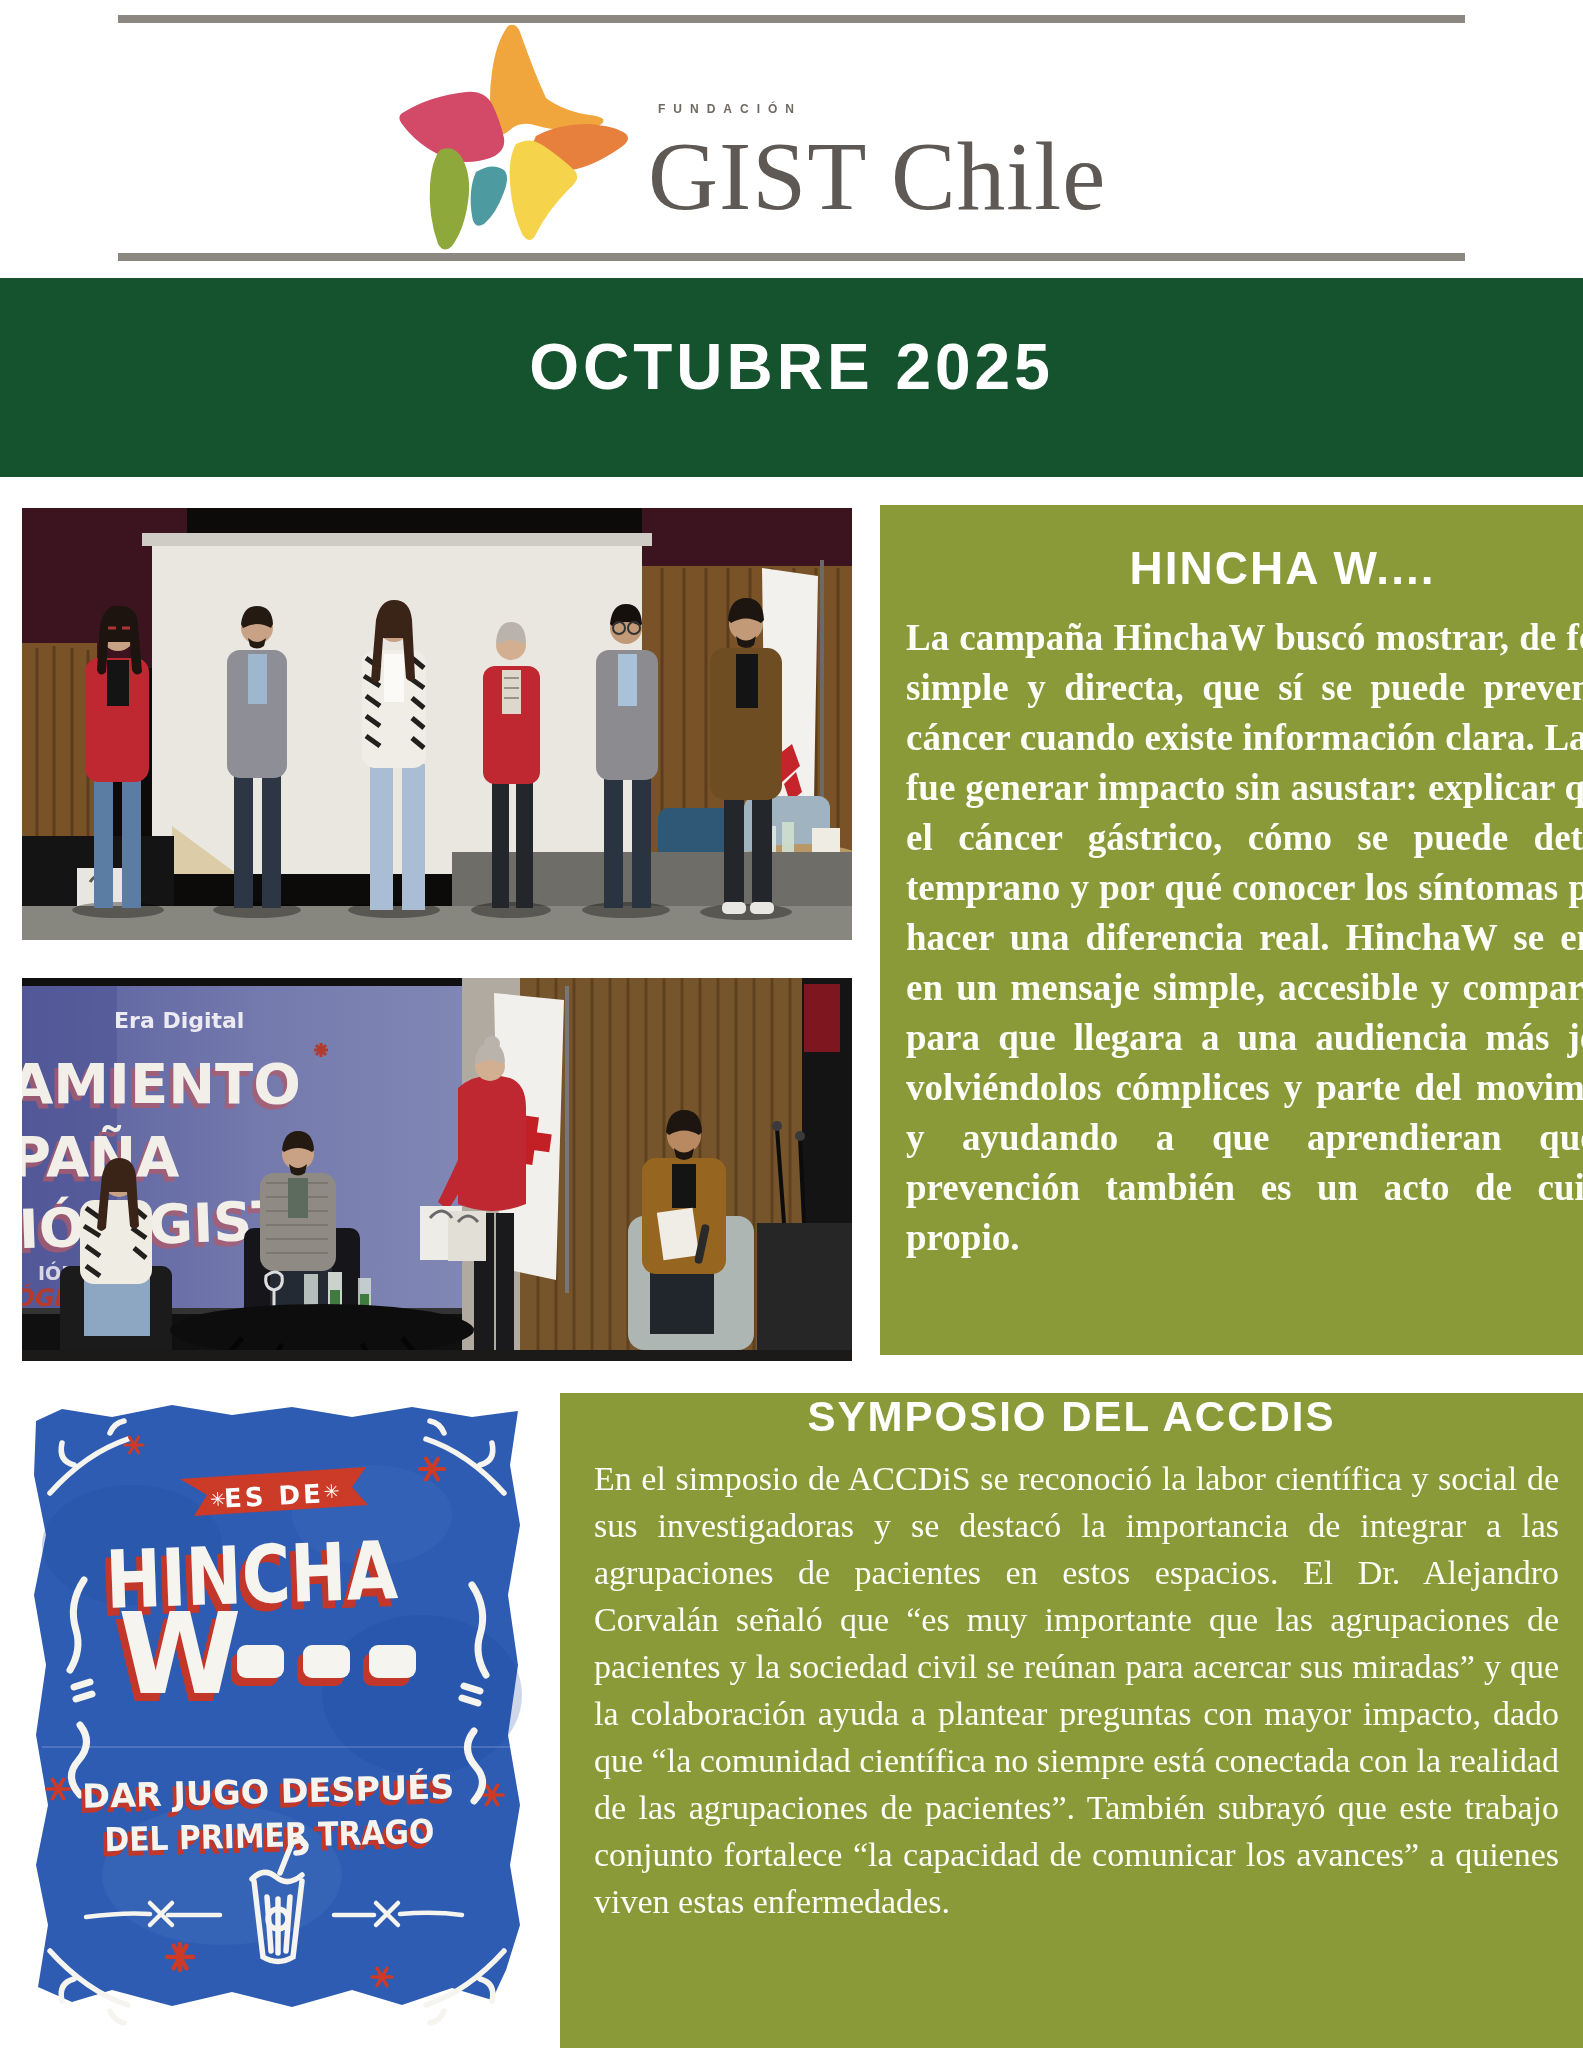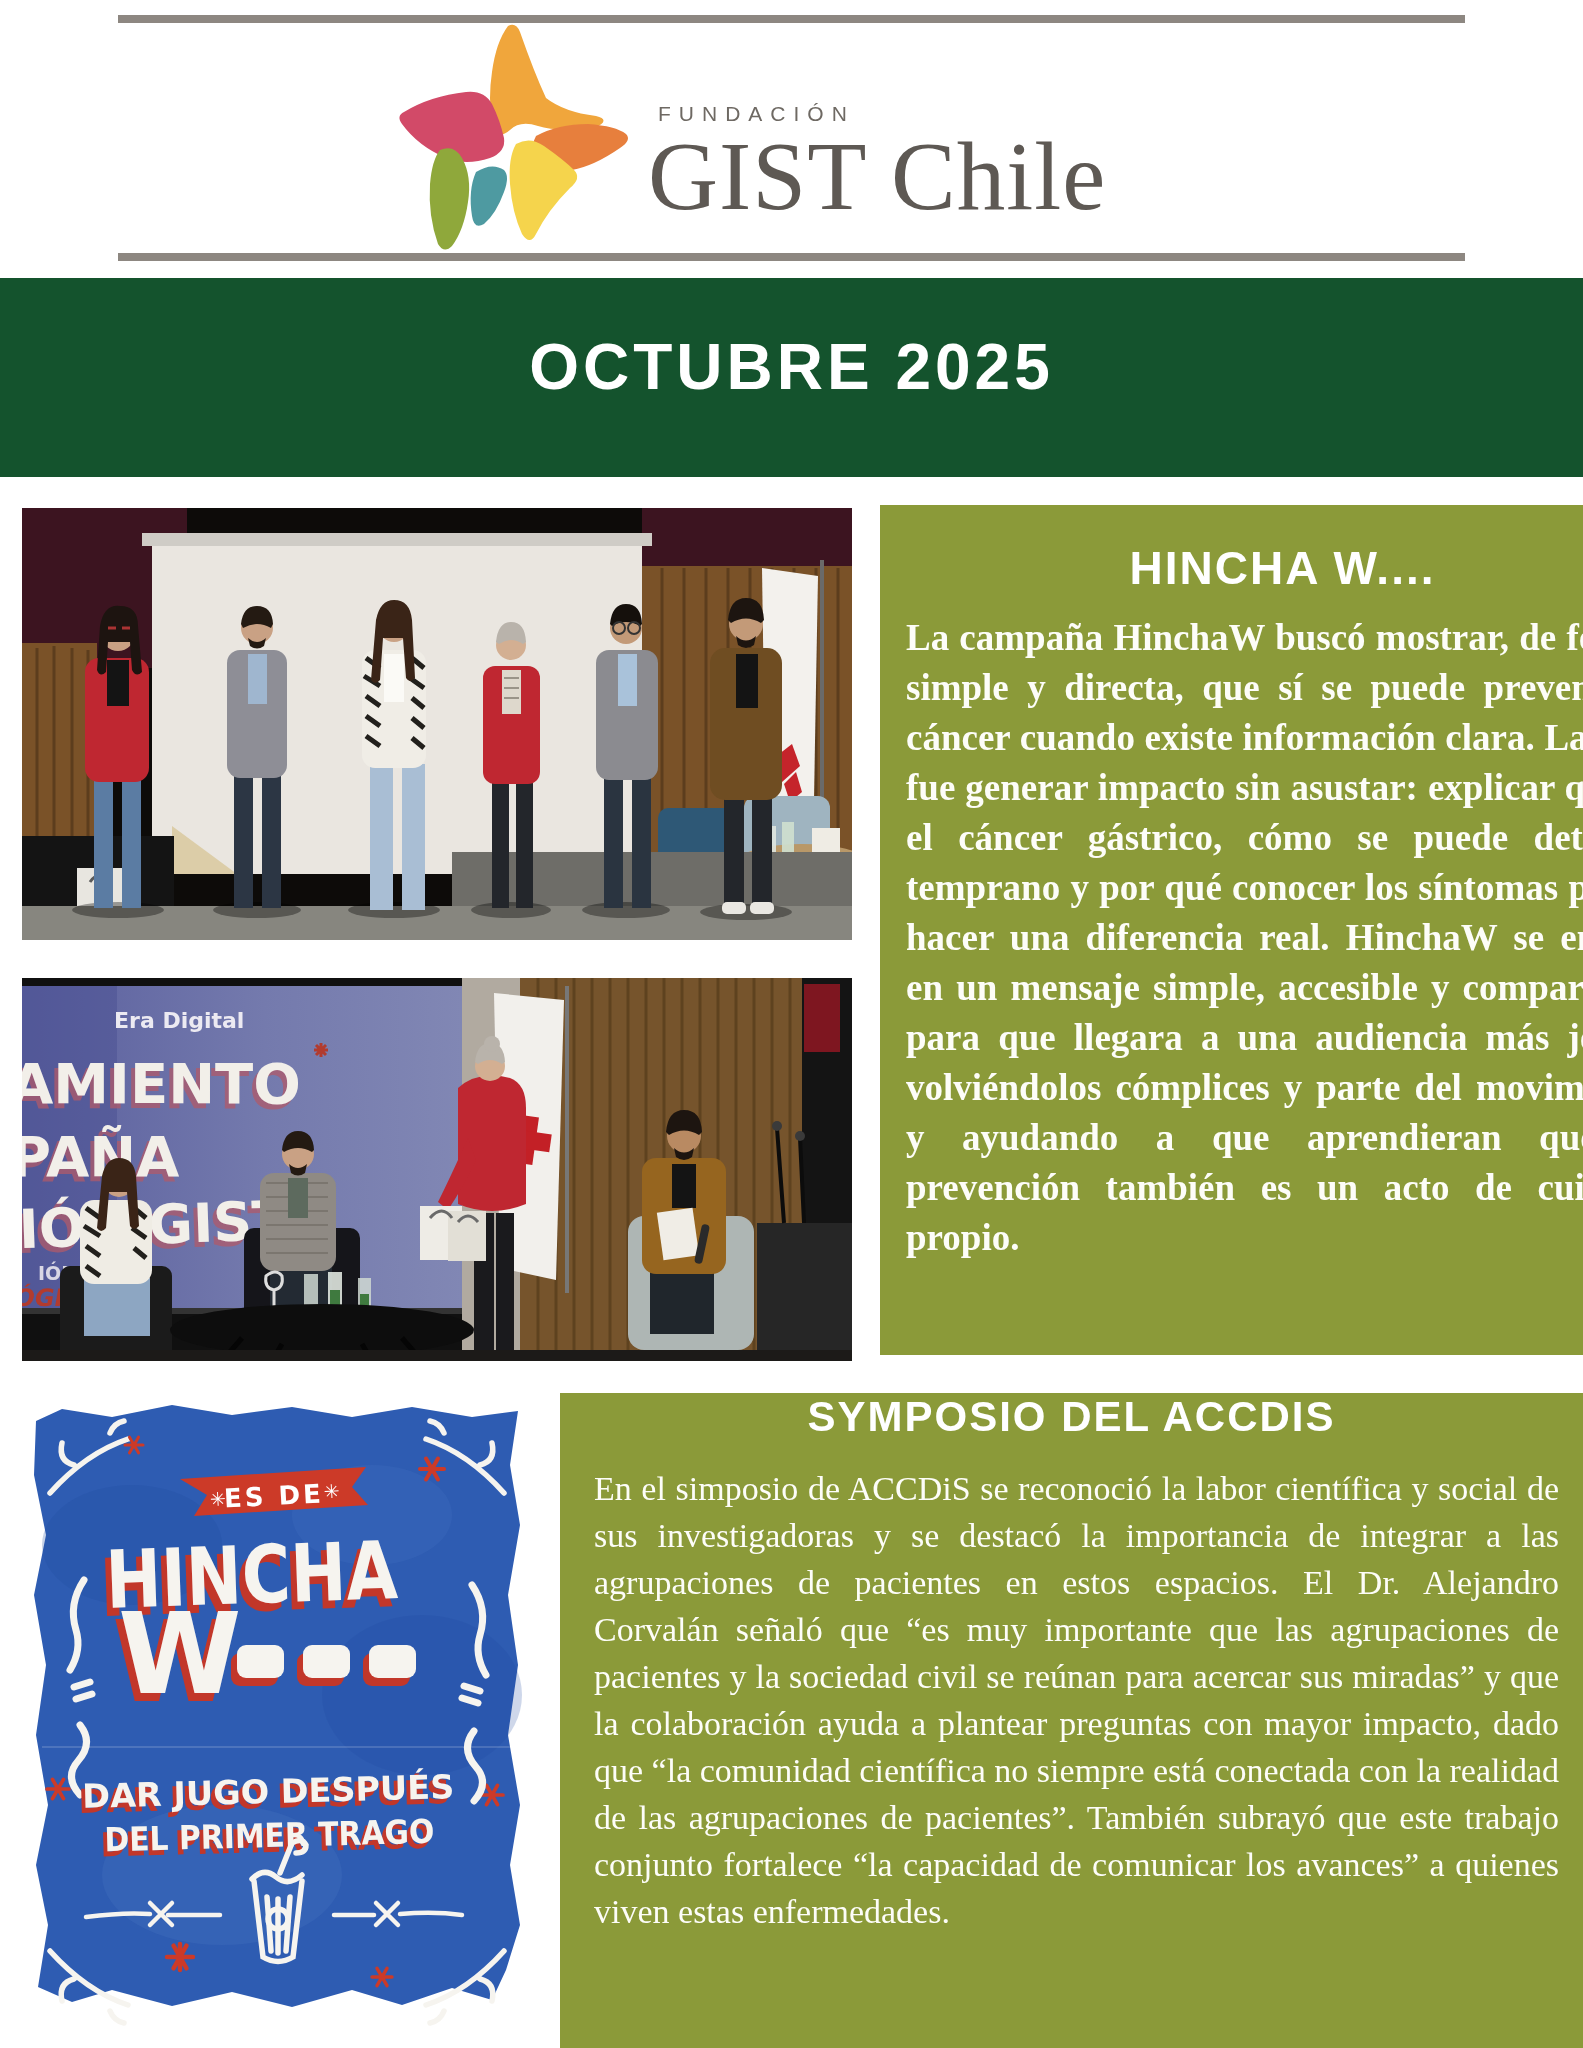--- a/index.html
+++ b/index.html
@@ -9,21 +9,21 @@
     background:#ffffff; overflow:hidden;
     font-family:"Liberation Sans", sans-serif;
   }
   
   .hrule { position:absolute; left:118px; width:1347px; height:8px; background:#8D8781; }
   #rule-top { top:15px; }
   #rule-bottom { top:253px; }
   #logo-star { position:absolute; left:388px; top:20px; }
   #org-small {
     position:absolute; left:658px; top:102px;
-    font-size:21px; font-weight:400; letter-spacing:8px; color:#6E6963;
+    font-size:12px; font-weight:700; letter-spacing:8px; color:#6E6963;
   }
   #org-large {
     position:absolute; left:648px; top:128px;
     font-family:"Liberation Serif", serif; font-size:97px; font-weight:400;
     color:#5E5954; letter-spacing:1px; line-height:1;
   }
   
   #banner {
     position:absolute; left:0; top:278px; width:1583px; height:199px;
     background:#14532d; text-align:center;
@@ -45,21 +45,21 @@
   }
   #panel-hincha h2 { padding-top:36px; font-size:46px; }
   #panel-symposio h2 { font-size:42px; }
   .green-panel .body {
     font-family:"Liberation Serif", serif; text-align:justify; color:#fdfdf8;
   }
   #panel-hincha .body {
     margin:18px 22px 0 26px; font-size:37px; line-height:50px;font-weight:bold;
   }
   #panel-symposio .body {
-    margin:24px 24px 0 34px; font-size:34px; line-height:47px;
+    margin:14px 24px 0 34px; font-size:34px; line-height:47px;
   }
   
   #poster { position:absolute; left:22px; top:1395px; width:510px; height:653px; overflow:hidden; }
   svg text { user-select:none; }
 </style>
 </head>
 <body>
 
 <div id="page">
 

